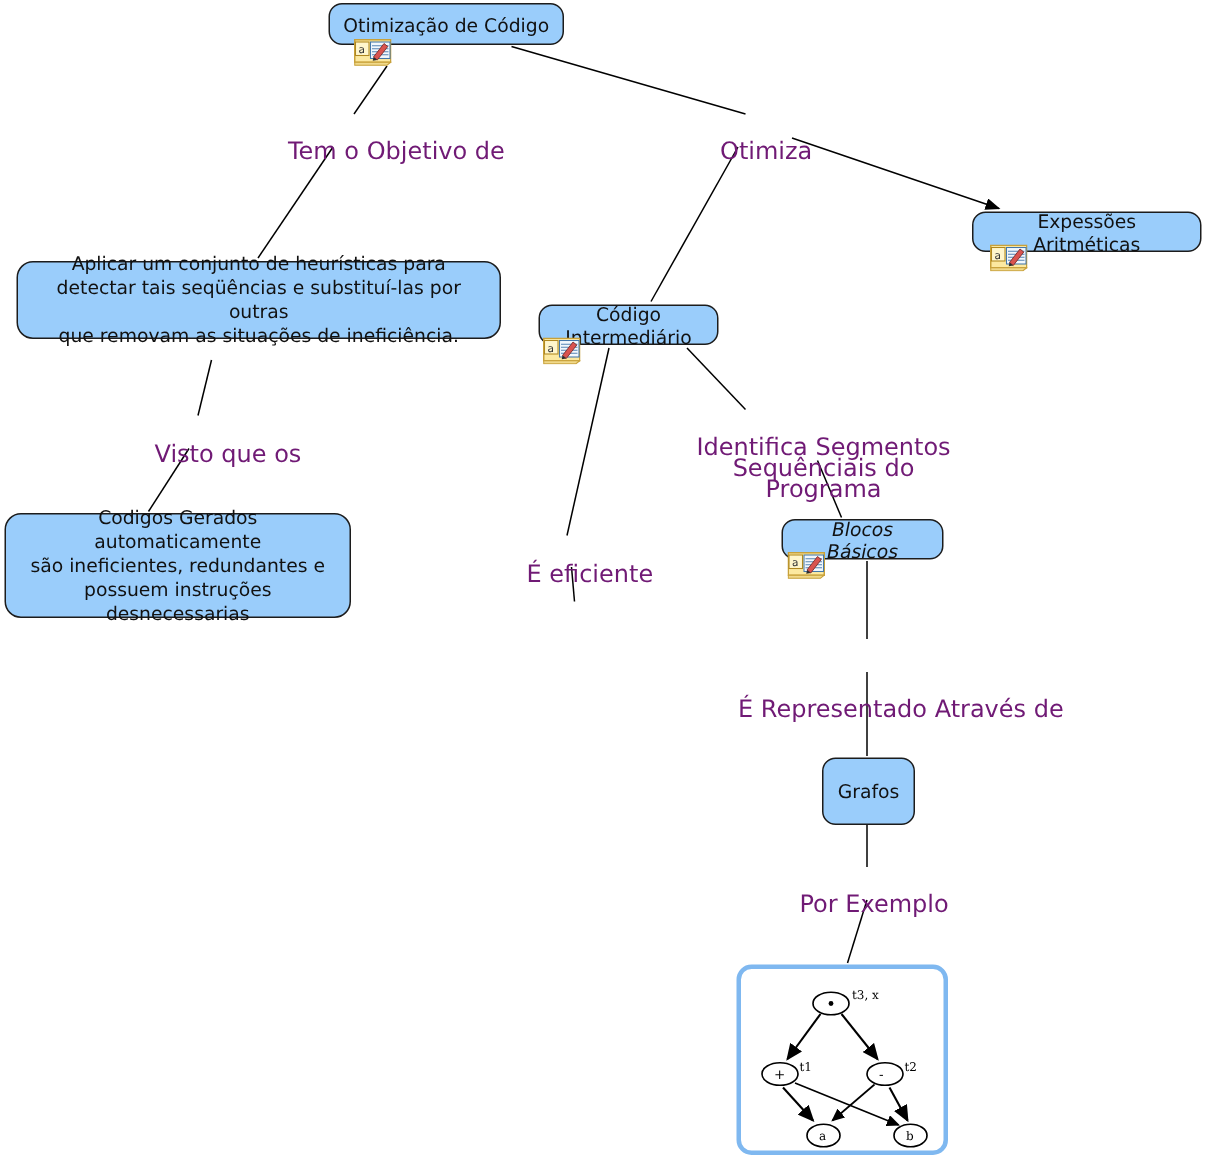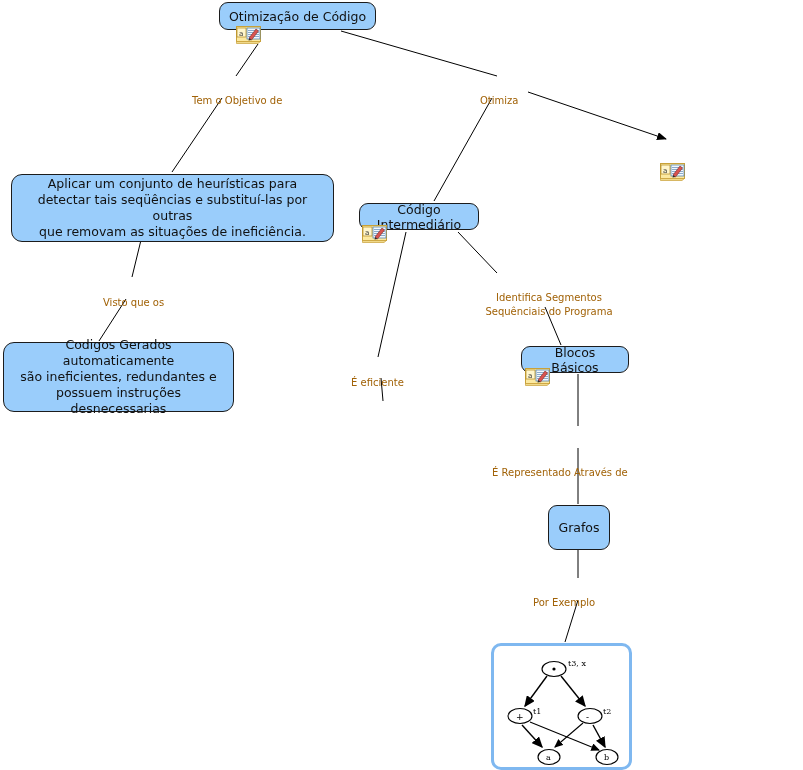--- a/index.html
+++ b/index.html
@@ -49,23 +49,23 @@
   }
   .note-icon {
     position: absolute;
     width: 25px;
     height: 18px;
     z-index: 5;
   }
   .note-icon svg { display:block; }
   .edge-label {
     position: absolute;
-    font-size: 10px;
+    font-size: 16px;
     line-height: 14px;
-    color: #a16207;
+    color: #701a75;
     text-align: center;
     white-space: pre-line;
     background: transparent;
   }
   .dag-box {
     position: absolute;
     box-sizing: border-box;
     background: #ffffff;
     border: 3px solid #7FB8F0;
     border-radius: 10px;
@@ -121,21 +121,21 @@
       <line x1="12" y1="4.5" x2="23" y2="4.5" stroke="#4477AA" stroke-width="0.6"></line>
       <line x1="12" y1="6.5" x2="23" y2="6.5" stroke="#4477AA" stroke-width="0.6"></line>
       <line x1="12" y1="8.5" x2="23" y2="8.5" stroke="#4477AA" stroke-width="0.6"></line>
       <line x1="12" y1="10.5" x2="23" y2="10.5" stroke="#4477AA" stroke-width="0.6"></line>
       <path d="M13 12 L20 3 L22.5 5 L15.5 14 Z" fill="#D9534F" stroke="#7a2b28" stroke-width="0.6"></path>
       <path d="M13 12 L15.5 14 L12.5 14.5 Z" fill="#2b2b2b"></path>
       <path d="M0.5 15.5 L24.5 15.5 L22 17.5 L0.5 17.5 Z" fill="#F0D98A" stroke="#C8A13A" stroke-width="0.7"></path>
     </svg>
   </div>
 
-  <div class="node multiline" style="left:11px; top:174px; width:323px; height:68px;">
+  <div class="node multiline" style="left:11px; top:174px; width:323px; height:52px;">
     <span>Aplicar um conjunto de heurísticas para
 detectar tais seqüências e substituí-las por outras
 que removam as situações de ineficiência.</span>
   </div>
 
   <div class="node multiline" style="left:3px; top:342px; width:231px; height:70px;">
     <span>Codigos Gerados automaticamente
 são ineficientes, redundantes e
 possuem instruções desnecessarias</span>
   </div>
@@ -152,38 +152,41 @@
       <line x1="12" y1="4.5" x2="23" y2="4.5" stroke="#4477AA" stroke-width="0.6"></line>
       <line x1="12" y1="6.5" x2="23" y2="6.5" stroke="#4477AA" stroke-width="0.6"></line>
       <line x1="12" y1="8.5" x2="23" y2="8.5" stroke="#4477AA" stroke-width="0.6"></line>
       <line x1="12" y1="10.5" x2="23" y2="10.5" stroke="#4477AA" stroke-width="0.6"></line>
       <path d="M13 12 L20 3 L22.5 5 L15.5 14 Z" fill="#D9534F" stroke="#7a2b28" stroke-width="0.6"></path>
       <path d="M13 12 L15.5 14 L12.5 14.5 Z" fill="#2b2b2b"></path>
       <path d="M0.5 15.5 L24.5 15.5 L22 17.5 L0.5 17.5 Z" fill="#F0D98A" stroke="#C8A13A" stroke-width="0.7"></path>
     </svg>
   </div>
 
+  <div class="node" style="left:648px; top:141px; width:153px; height:27px;">
+    <span>Expessões Aritméticas</span>
+  </div>
   <div class="note-icon" style="left:660px; top:163px;">
     <svg width="25" height="18" viewBox="0 0 25 18">
       <rect x="0.5" y="0.5" width="24" height="15" fill="#FCE9A0" stroke="#C8A13A"></rect>
       <rect x="1" y="2" width="9" height="9" fill="#FFF6CC" stroke="#B08820" stroke-width="0.7"></rect>
       <text x="3" y="9.5" font-size="7" font-family="DejaVu Sans, sans-serif" fill="#333">a</text>
       <rect x="11" y="2" width="13" height="11" fill="#F2F8FD" stroke="#4477AA" stroke-width="0.7"></rect>
       <line x1="12" y1="4.5" x2="23" y2="4.5" stroke="#4477AA" stroke-width="0.6"></line>
       <line x1="12" y1="6.5" x2="23" y2="6.5" stroke="#4477AA" stroke-width="0.6"></line>
       <line x1="12" y1="8.5" x2="23" y2="8.5" stroke="#4477AA" stroke-width="0.6"></line>
       <line x1="12" y1="10.5" x2="23" y2="10.5" stroke="#4477AA" stroke-width="0.6"></line>
       <path d="M13 12 L20 3 L22.5 5 L15.5 14 Z" fill="#D9534F" stroke="#7a2b28" stroke-width="0.6"></path>
       <path d="M13 12 L15.5 14 L12.5 14.5 Z" fill="#2b2b2b"></path>
       <path d="M0.5 15.5 L24.5 15.5 L22 17.5 L0.5 17.5 Z" fill="#F0D98A" stroke="#C8A13A" stroke-width="0.7"></path>
     </svg>
   </div>
 
 
-  <div class="node" style="left:521px; top:346px; width:108px; height:27px;">
+  <div class="node" style="left:521px; top:346px; width:108px; height:27px;font-style:italic;">
     <span>Blocos Básicos</span>
   </div>
   <div class="note-icon" style="left:525px; top:368px;">
     <svg width="25" height="18" viewBox="0 0 25 18">
       <rect x="0.5" y="0.5" width="24" height="15" fill="#FCE9A0" stroke="#C8A13A"></rect>
       <rect x="1" y="2" width="9" height="9" fill="#FFF6CC" stroke="#B08820" stroke-width="0.7"></rect>
       <text x="3" y="9.5" font-size="7" font-family="DejaVu Sans, sans-serif" fill="#333">a</text>
       <rect x="11" y="2" width="13" height="11" fill="#F2F8FD" stroke="#4477AA" stroke-width="0.7"></rect>
       <line x1="12" y1="4.5" x2="23" y2="4.5" stroke="#4477AA" stroke-width="0.6"></line>
       <line x1="12" y1="6.5" x2="23" y2="6.5" stroke="#4477AA" stroke-width="0.6"></line>

